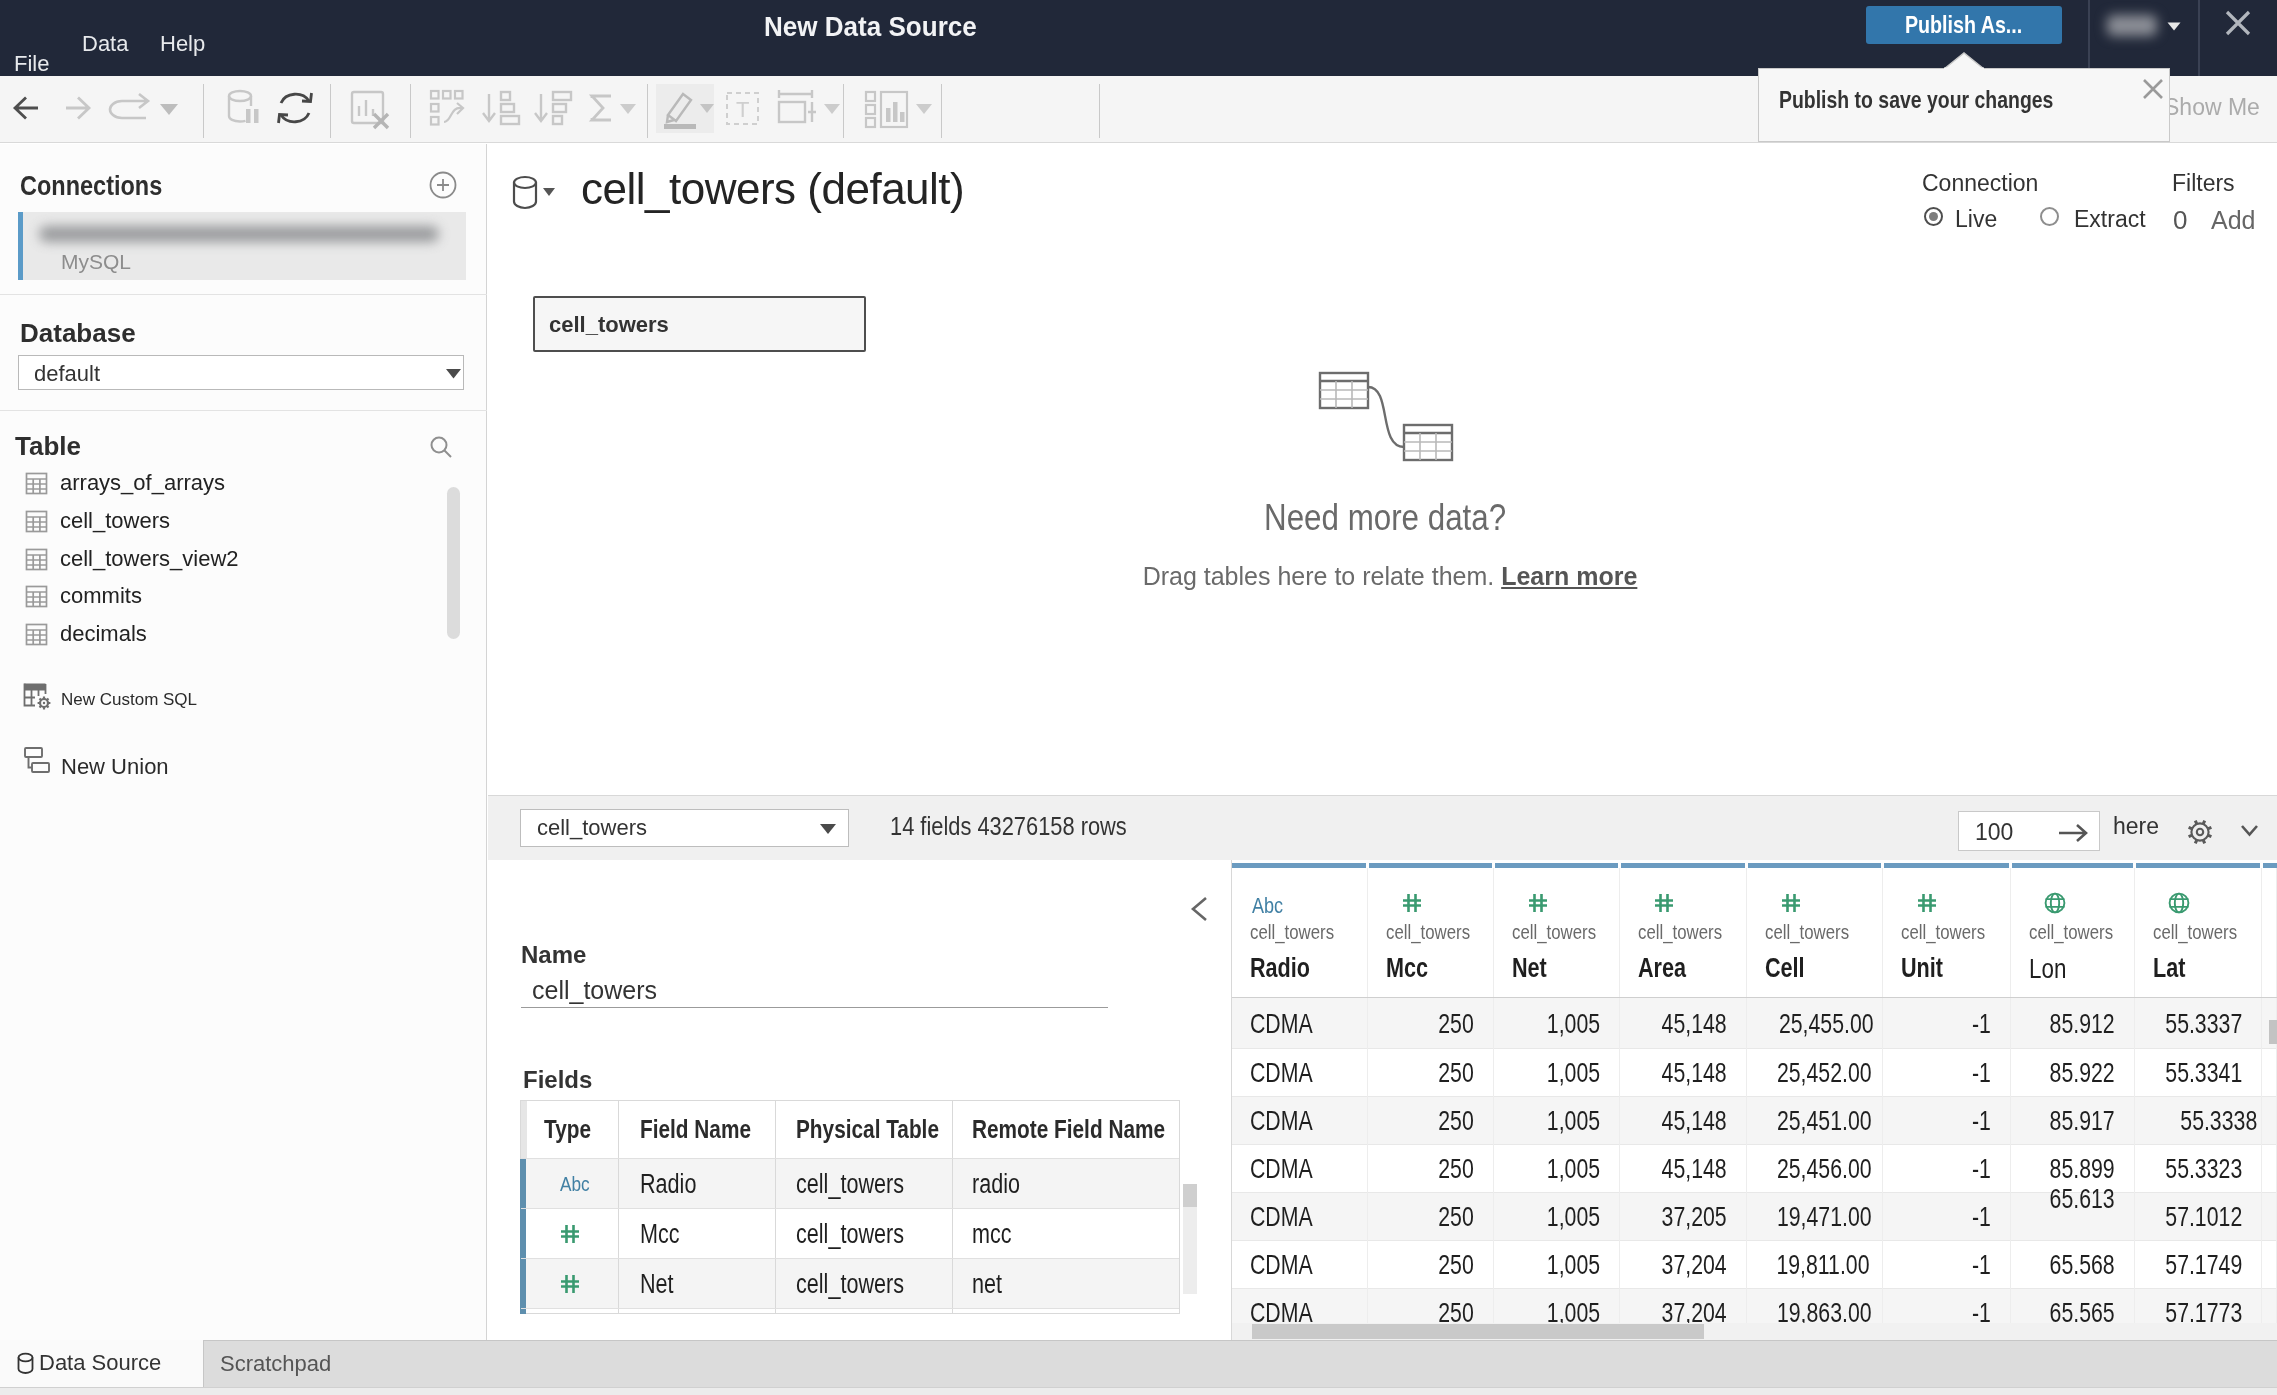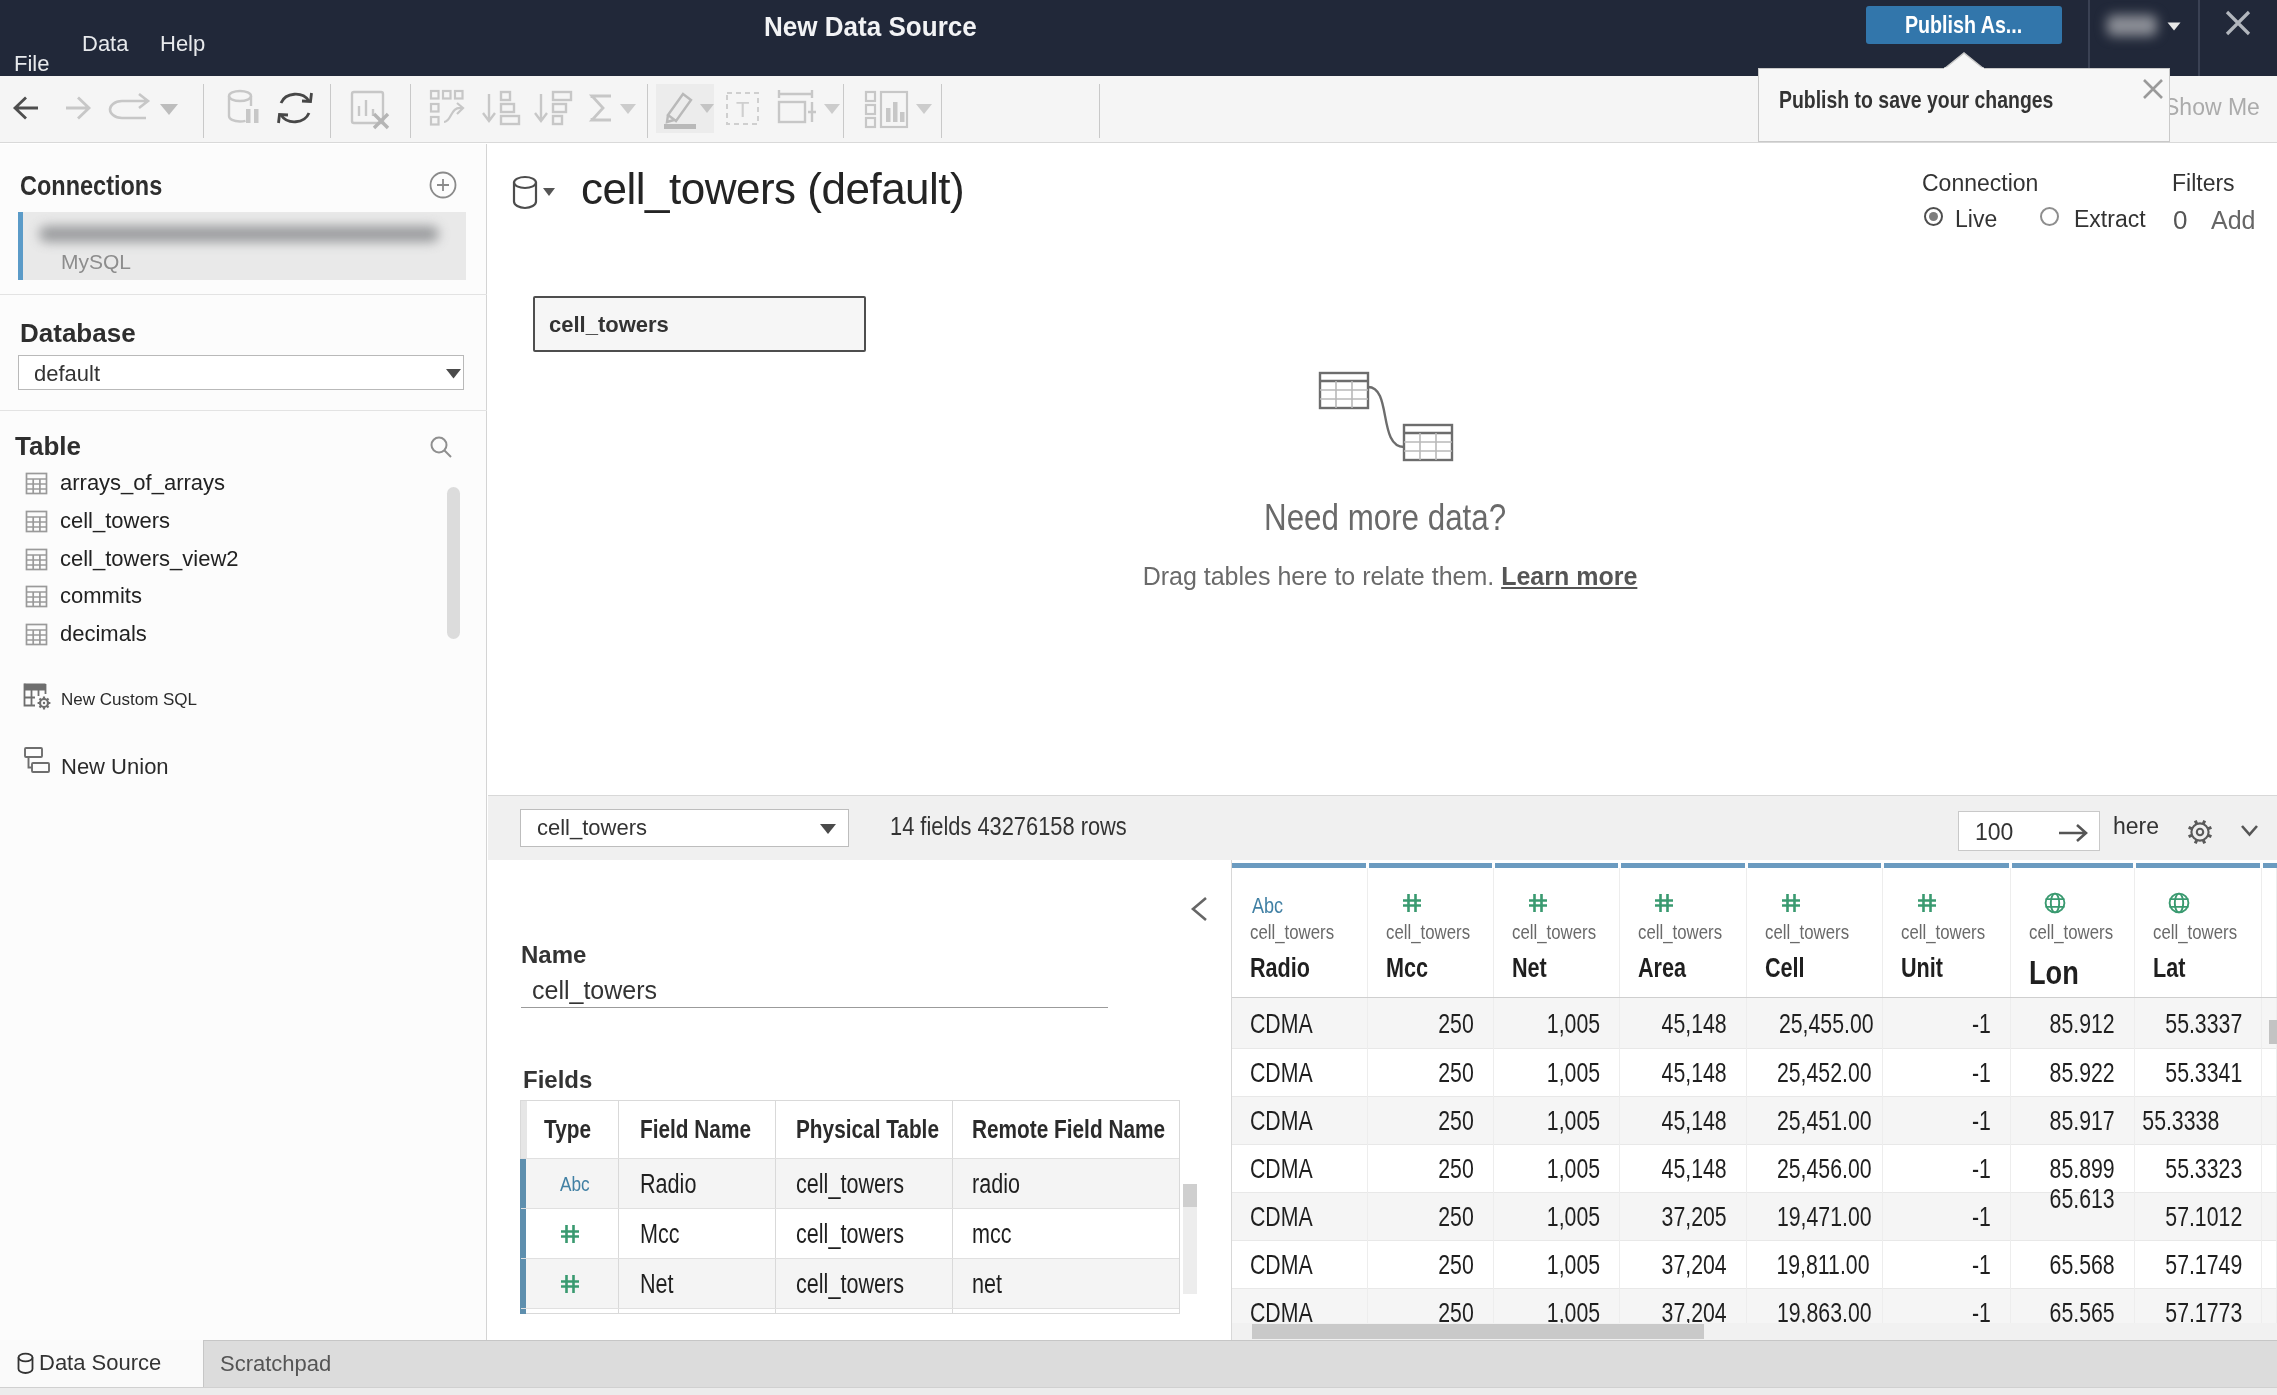--- a/index.html
+++ b/index.html
@@ -445,21 +445,21 @@
 <div class="abs" style="left:669px;top:61px;font-size:20px;color:#6a6a6a;"><span class="cx" style="transform:scaleX(0.84);">cell_towers</span></div>
 <div class="abs" style="left:669px;top:93px;font-size:27px;font-weight:bold;color:#1f1f1f;"><span class="cx" style="transform:scaleX(0.80);">Unit</span></div>
 <svg class="abs" style="left:812px;top:32px;" width="22" height="22">
         <g stroke="#3a9a70" stroke-width="1.9" fill="none">
           <circle cx="11.0" cy="11.0" r="9.4"></circle>
           <ellipse cx="11.0" cy="11.0" rx="4.2" ry="9.4"></ellipse>
           <path d="M1.6 7.1 H20.4 M1.6 14.9 H20.4"></path>
         </g>
       </svg>
 <div class="abs" style="left:797px;top:61px;font-size:20px;color:#6a6a6a;"><span class="cx" style="transform:scaleX(0.84);">cell_towers</span></div>
-<div class="abs" style="left:797px;top:93px;font-size:34px;font-weight:bold;color:#1f1f1f;"><span class="cx" style="transform:scaleX(0.80);">Lon</span></div>
+<div class="abs" style="left:797px;top:93px;font-size:28px;font-weight:normal;color:#1f1f1f;"><span class="cx" style="transform:scaleX(0.80);">Lon</span></div>
 <svg class="abs" style="left:936px;top:32px;" width="22" height="22">
         <g stroke="#3a9a70" stroke-width="1.9" fill="none">
           <circle cx="11.0" cy="11.0" r="9.4"></circle>
           <ellipse cx="11.0" cy="11.0" rx="4.2" ry="9.4"></ellipse>
           <path d="M1.6 7.1 H20.4 M1.6 14.9 H20.4"></path>
         </g>
       </svg>
 <div class="abs" style="left:921px;top:61px;font-size:20px;color:#6a6a6a;"><span class="cx" style="transform:scaleX(0.84);">cell_towers</span></div>
 <div class="abs" style="left:921px;top:93px;font-size:27px;font-weight:bold;color:#1f1f1f;"><span class="cx" style="transform:scaleX(0.80);">Lat</span></div>
 <div class="abs gcell" style="left:18px;top:138px;width:116px;height:51px;line-height:51px;text-align:left;"><span class="cx" style="transform:scaleX(0.76);">CDMA</span></div>
@@ -478,21 +478,21 @@
 <div class="abs gcell" style="left:651px;top:189px;width:108px;height:48px;line-height:48px;text-align:right;"><span class="cxr" style="transform:scaleX(0.76);">-1</span></div>
 <div class="abs gcell" style="left:779px;top:189px;width:104px;height:48px;line-height:48px;text-align:right;"><span class="cxr" style="transform:scaleX(0.76);">85.922</span></div>
 <div class="abs gcell" style="left:903px;top:189px;width:107px;height:48px;line-height:48px;text-align:right;"><span class="cxr" style="transform:scaleX(0.76);">55.3341</span></div>
 <div class="abs gcell" style="left:18px;top:237px;width:116px;height:48px;line-height:48px;text-align:left;"><span class="cx" style="transform:scaleX(0.76);">CDMA</span></div>
 <div class="abs gcell" style="left:136px;top:237px;width:106px;height:48px;line-height:48px;text-align:right;"><span class="cxr" style="transform:scaleX(0.76);">250</span></div>
 <div class="abs gcell" style="left:262px;top:237px;width:106px;height:48px;line-height:48px;text-align:right;"><span class="cxr" style="transform:scaleX(0.76);">1,005</span></div>
 <div class="abs gcell" style="left:388px;top:237px;width:107px;height:48px;line-height:48px;text-align:right;"><span class="cxr" style="transform:scaleX(0.76);">45,148</span></div>
 <div class="abs gcell" style="left:515px;top:237px;width:116px;height:48px;line-height:48px;text-align:right;"><span class="cxr" style="transform:scaleX(0.76);">25,451.00</span></div>
 <div class="abs gcell" style="left:651px;top:237px;width:108px;height:48px;line-height:48px;text-align:right;"><span class="cxr" style="transform:scaleX(0.76);">-1</span></div>
 <div class="abs gcell" style="left:779px;top:237px;width:104px;height:48px;line-height:48px;text-align:right;"><span class="cxr" style="transform:scaleX(0.76);">85.917</span></div>
-<div class="abs gcell" style="left:880px;top:237px;width:107px;height:48px;line-height:48px;text-align:right;"><span class="cxr" style="transform:scaleX(0.76);">55.3338</span></div>
+<div class="abs gcell" style="left:918px;top:237px;width:107px;height:48px;line-height:48px;text-align:right;"><span class="cxr" style="transform:scaleX(0.76);">55.3338</span></div>
 <div class="abs gcell" style="left:18px;top:285px;width:116px;height:48px;line-height:48px;text-align:left;"><span class="cx" style="transform:scaleX(0.76);">CDMA</span></div>
 <div class="abs gcell" style="left:136px;top:285px;width:106px;height:48px;line-height:48px;text-align:right;"><span class="cxr" style="transform:scaleX(0.76);">250</span></div>
 <div class="abs gcell" style="left:262px;top:285px;width:106px;height:48px;line-height:48px;text-align:right;"><span class="cxr" style="transform:scaleX(0.76);">1,005</span></div>
 <div class="abs gcell" style="left:388px;top:285px;width:107px;height:48px;line-height:48px;text-align:right;"><span class="cxr" style="transform:scaleX(0.76);">45,148</span></div>
 <div class="abs gcell" style="left:515px;top:285px;width:116px;height:48px;line-height:48px;text-align:right;"><span class="cxr" style="transform:scaleX(0.76);">25,456.00</span></div>
 <div class="abs gcell" style="left:651px;top:285px;width:108px;height:48px;line-height:48px;text-align:right;"><span class="cxr" style="transform:scaleX(0.76);">-1</span></div>
 <div class="abs gcell" style="left:779px;top:285px;width:104px;height:48px;line-height:48px;text-align:right;"><span class="cxr" style="transform:scaleX(0.76);">85.899</span></div>
 <div class="abs gcell" style="left:903px;top:285px;width:107px;height:48px;line-height:48px;text-align:right;"><span class="cxr" style="transform:scaleX(0.76);">55.3323</span></div>
 <div class="abs gcell" style="left:18px;top:333px;width:116px;height:48px;line-height:48px;text-align:left;"><span class="cx" style="transform:scaleX(0.76);">CDMA</span></div>
 <div class="abs gcell" style="left:136px;top:333px;width:106px;height:48px;line-height:48px;text-align:right;"><span class="cxr" style="transform:scaleX(0.76);">250</span></div>

